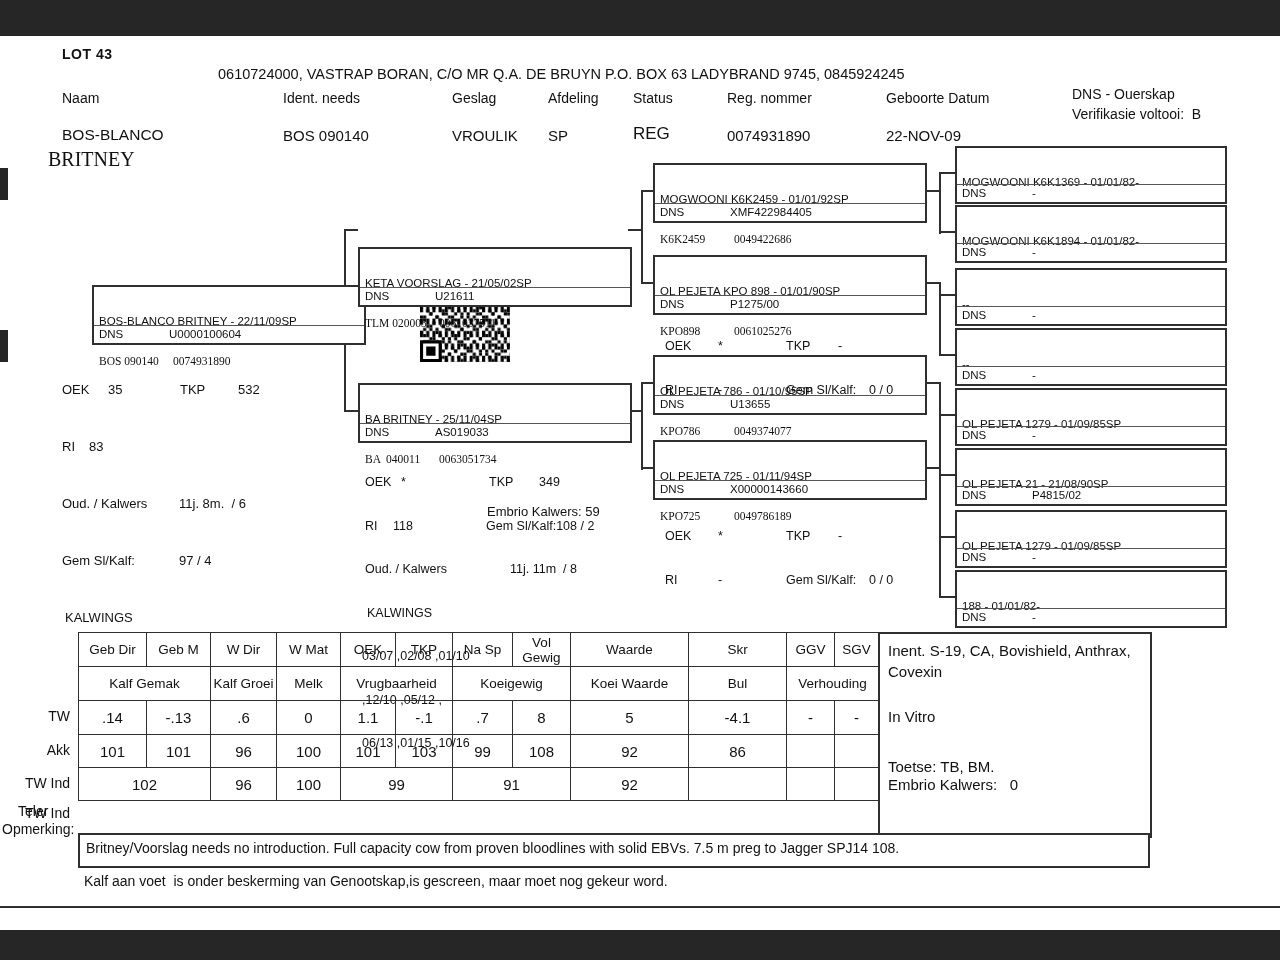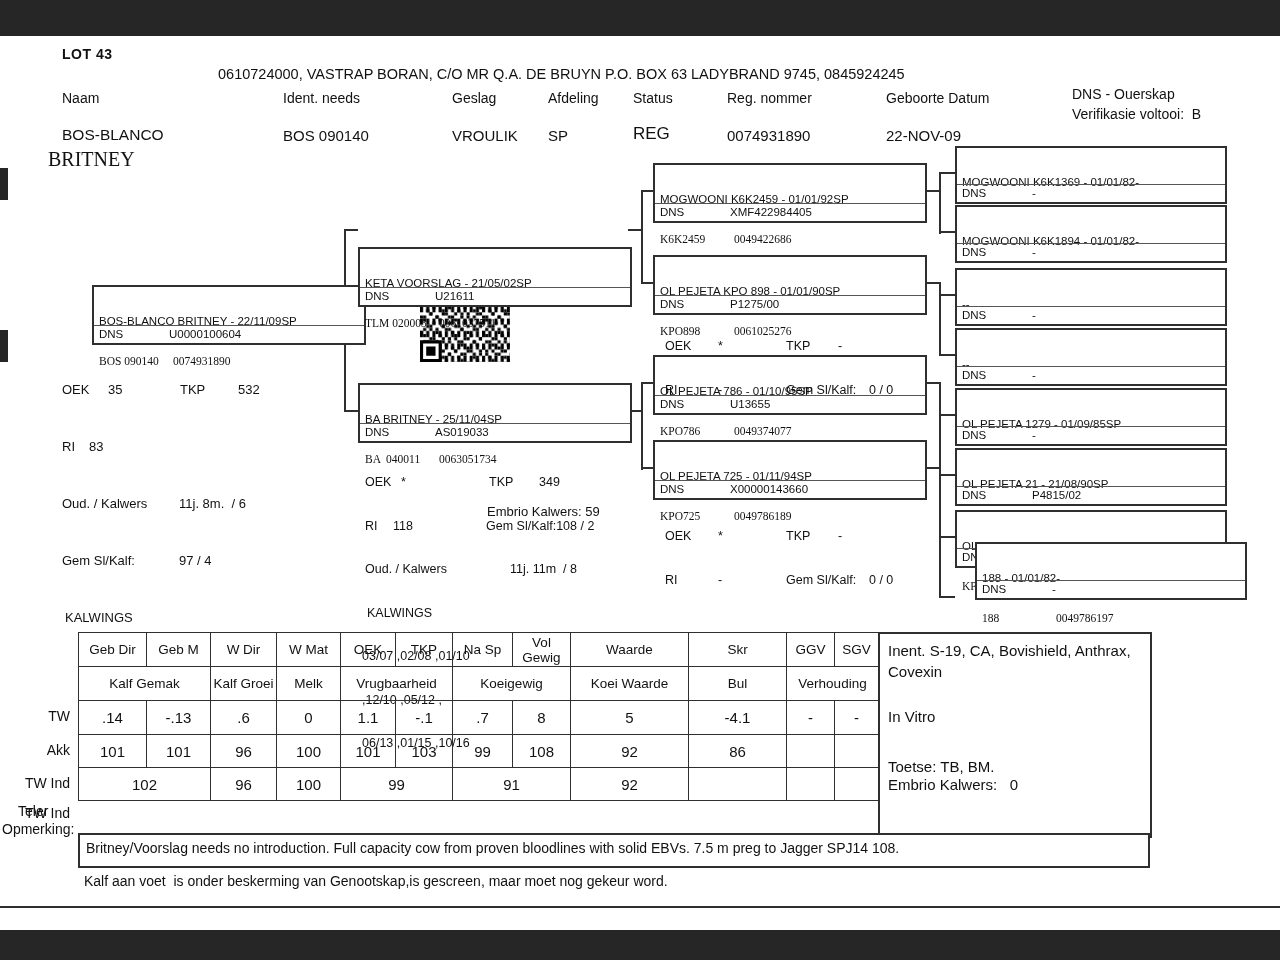--- a/index.html
+++ b/index.html
@@ -198,21 +198,21 @@
   <div class="pb-r2"><span class="pb-id">KPO21</span><span>0049784077</span></div>
   <div class="pb-dns"><span class="pb-dnsl">DNS</span><span>P4815/02</span></div>
 </div>
 
 <div class="pbox" style="left:955px;top:510px;width:268px;height:54px;">
   <div class="pb-r1"><span>OL PEJETA 1279 - 01/09/85</span><span>SP</span></div>
   <div class="pb-r2"><span class="pb-id">KPO1279</span><span>0035478726</span></div>
   <div class="pb-dns"><span class="pb-dnsl">DNS</span><span>-</span></div>
 </div>
 
-<div class="pbox" style="left:955px;top:542px;width:268px;height:54px;margin-left:20px;">
+<div class="pbox" style="left:955px;top:570px;width:268px;height:54px;">
   <div class="pb-r1"><span>188 - 01/01/82</span><span>-</span></div>
   <div class="pb-r2"><span class="pb-id">188</span><span>0049786197</span></div>
   <div class="pb-dns"><span class="pb-dnsl">DNS</span><span>-</span></div>
 </div>
 
 
 <div class="stat" style="left:62px;top:342px;width:280px;">
   <div><span class="ib" style="width:46px">OEK</span><span class="ib" style="width:72px">35</span><span class="ib" style="width:58px">TKP</span><span>532</span></div>
   <div><span class="ib" style="width:27px">RI</span><span>83</span></div>
   <div><span class="ib" style="width:117px">Oud. / Kalwers</span><span>11j. 8m.  / 6</span></div>

